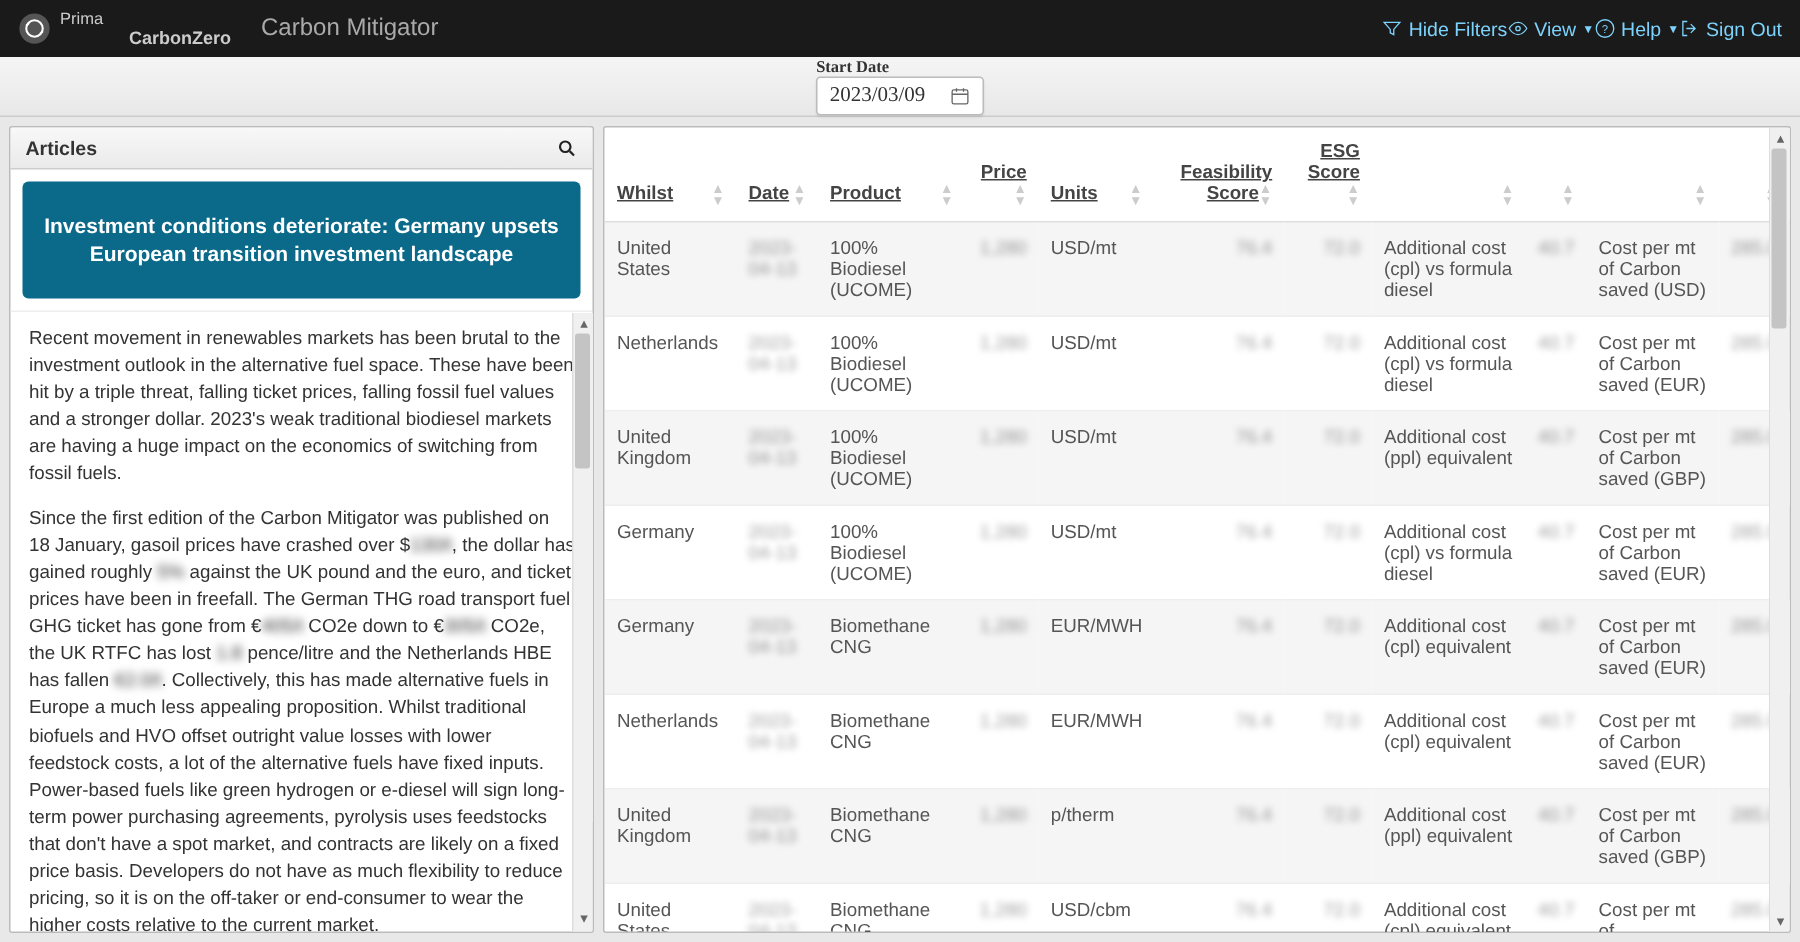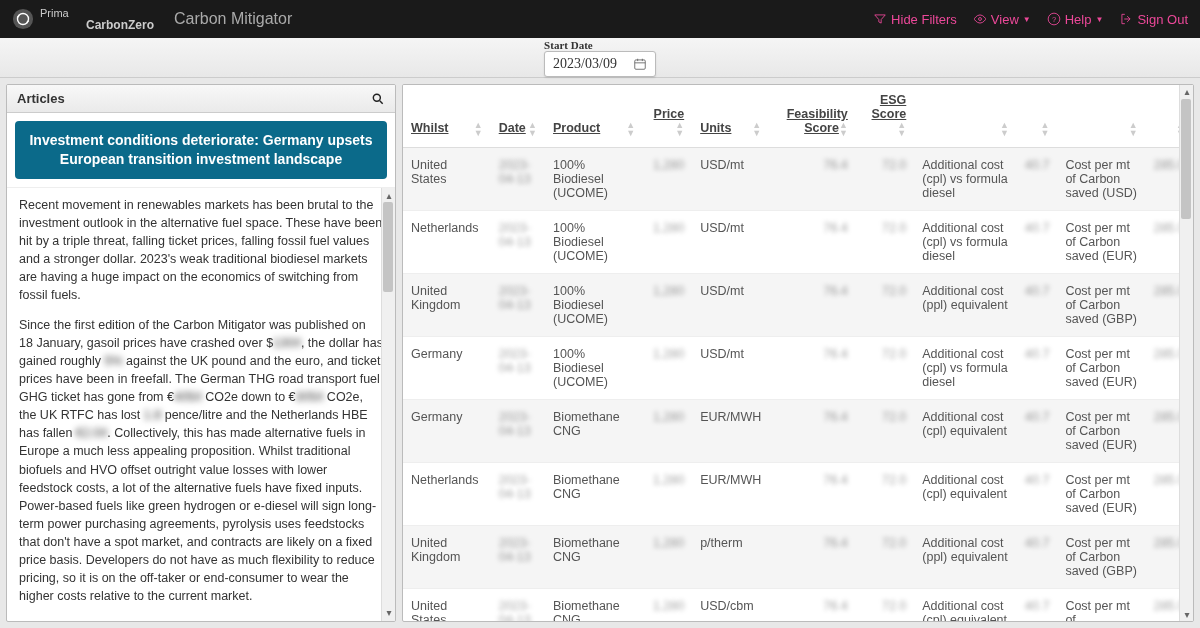--- a/index.html
+++ b/index.html
@@ -3,32 +3,32 @@
 <meta charset="utf-8">
 <style>
 * { box-sizing: border-box; margin: 0; padding: 0; }
 body { font-family: -apple-system, BlinkMacSystemFont, "Segoe UI", Arial, sans-serif; font-size: 13px; background: #e8e8e8; color: #333; width: 1200px; height: 628px; overflow: hidden; }
 .header { background: #1a1a1a; color: #fff; height: 38px; display: flex; align-items: center; padding: 0 12px; }
 .logo { display: flex; align-items: center; gap: 6px; justify-content: center; }
 .logo-icon { width: 22px; height: 22px; }
 .logo-text { display: flex; flex-direction: column; line-height: 1; font-size: 11px; color: #ccc; }
 .logo-text strong { font-size: 12px; padding-left: 46px; }
 .app-title { color: #aaa; font-size: 16px; margin-left: 20px; font-weight: 400; }
-.header-right { margin-left: auto; display: flex; gap: 16px; align-items: flex-end; color: #ec4899; font-size: 13px; }
+.header-right { margin-left: auto; display: flex; align-items: flex-end; color: #7dd3fc; font-size: 13px; }
 .header-right .item { display: flex; align-items: center; gap: 4px; cursor: pointer; }
 .toolbar { background: linear-gradient(#f5f5f5,#e8e8e8); border-bottom: 1px solid #ccc; height: 40px; display: flex; justify-content: center; align-items: flex-end; font-size: 12px; font-family: Liberation Serif, serif; }
 .toolbar-group { display: flex; flex-direction: column; align-items: flex-start; }
 .toolbar-label { font-size: 11px; font-weight: bold; color: #333; margin-bottom: 0; }
 .date-input { display: flex; align-items: center; gap: 16px; background: #fff; border: 1px solid #bbb; border-radius: 3px; padding: 4px 8px; font-size: 14px; box-shadow: 0 1px 2px rgba(0,0,0,.1); }
 .content { display: flex; gap: 6px; padding: 6px; height: calc(100% - 78px); }
 .panel { background: #fff; border: 1px solid #bbb; border-radius: 2px; display: flex; flex-direction: column; overflow: hidden; }
 .panel-header { background: linear-gradient(#f8f8f8,#eaeaea); border-bottom: 1px solid #ccc; padding: 6px 10px; font-weight: bold; font-size: 13px; display: flex; align-items: center; justify-content: space-between; }
 .articles { width: 390px; flex-shrink: 0; }
 .listing { flex: 1; position: relative; }
-.headline { background: #0b6a8a; color: #fff; font-weight: bold; text-align: center; padding: 10px 14px; border-radius: 4px; margin: 8px; line-height: 1.35; font-size: 14px; }
+.headline { background: #0b6a8a; color: #fff; font-weight: bold; text-align: center; padding: 20px 14px; border-radius: 4px; margin: 8px; line-height: 1.35; font-size: 14px; }
 .article-body { padding: 8px 12px; font-size: 12.5px; line-height: 1.45; overflow-y: auto; flex: 1; border-top: 1px solid #eee; position: relative; }
 .article-body p { margin-bottom: 11px; }
 .blur-inline { filter: blur(3px); user-select: none; }
 .table-wrap { overflow: auto; flex: 1; position: relative; }
 table { border-collapse: collapse; width: 100%; font-size: 12.5px; }
 th { background: #fff; border-bottom: 1px solid #ddd; padding: 8px 8px 10px; text-align: left; vertical-align: bottom; font-weight: bold; position: sticky; top: 0; color: #444; text-decoration: underline; }
 th .sort { float: right; color: #ccc; font-size: 9px; line-height: 8px; display: flex; flex-direction: column; cursor: pointer; }
 td { padding: 10px 8px; border-bottom: 1px solid #eee; vertical-align: top; color: #555; }
 tr.alt td { background: #f5f5f5; }
 .blurcell { color: transparent; text-shadow: 0 0 5px rgba(0,0,0,.4); user-select: none; }

